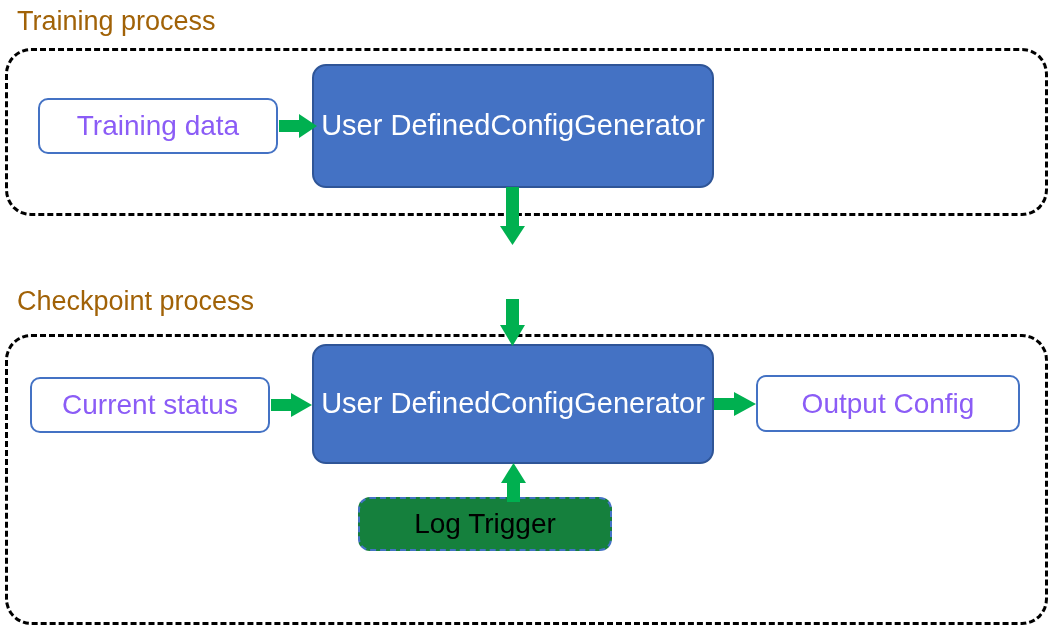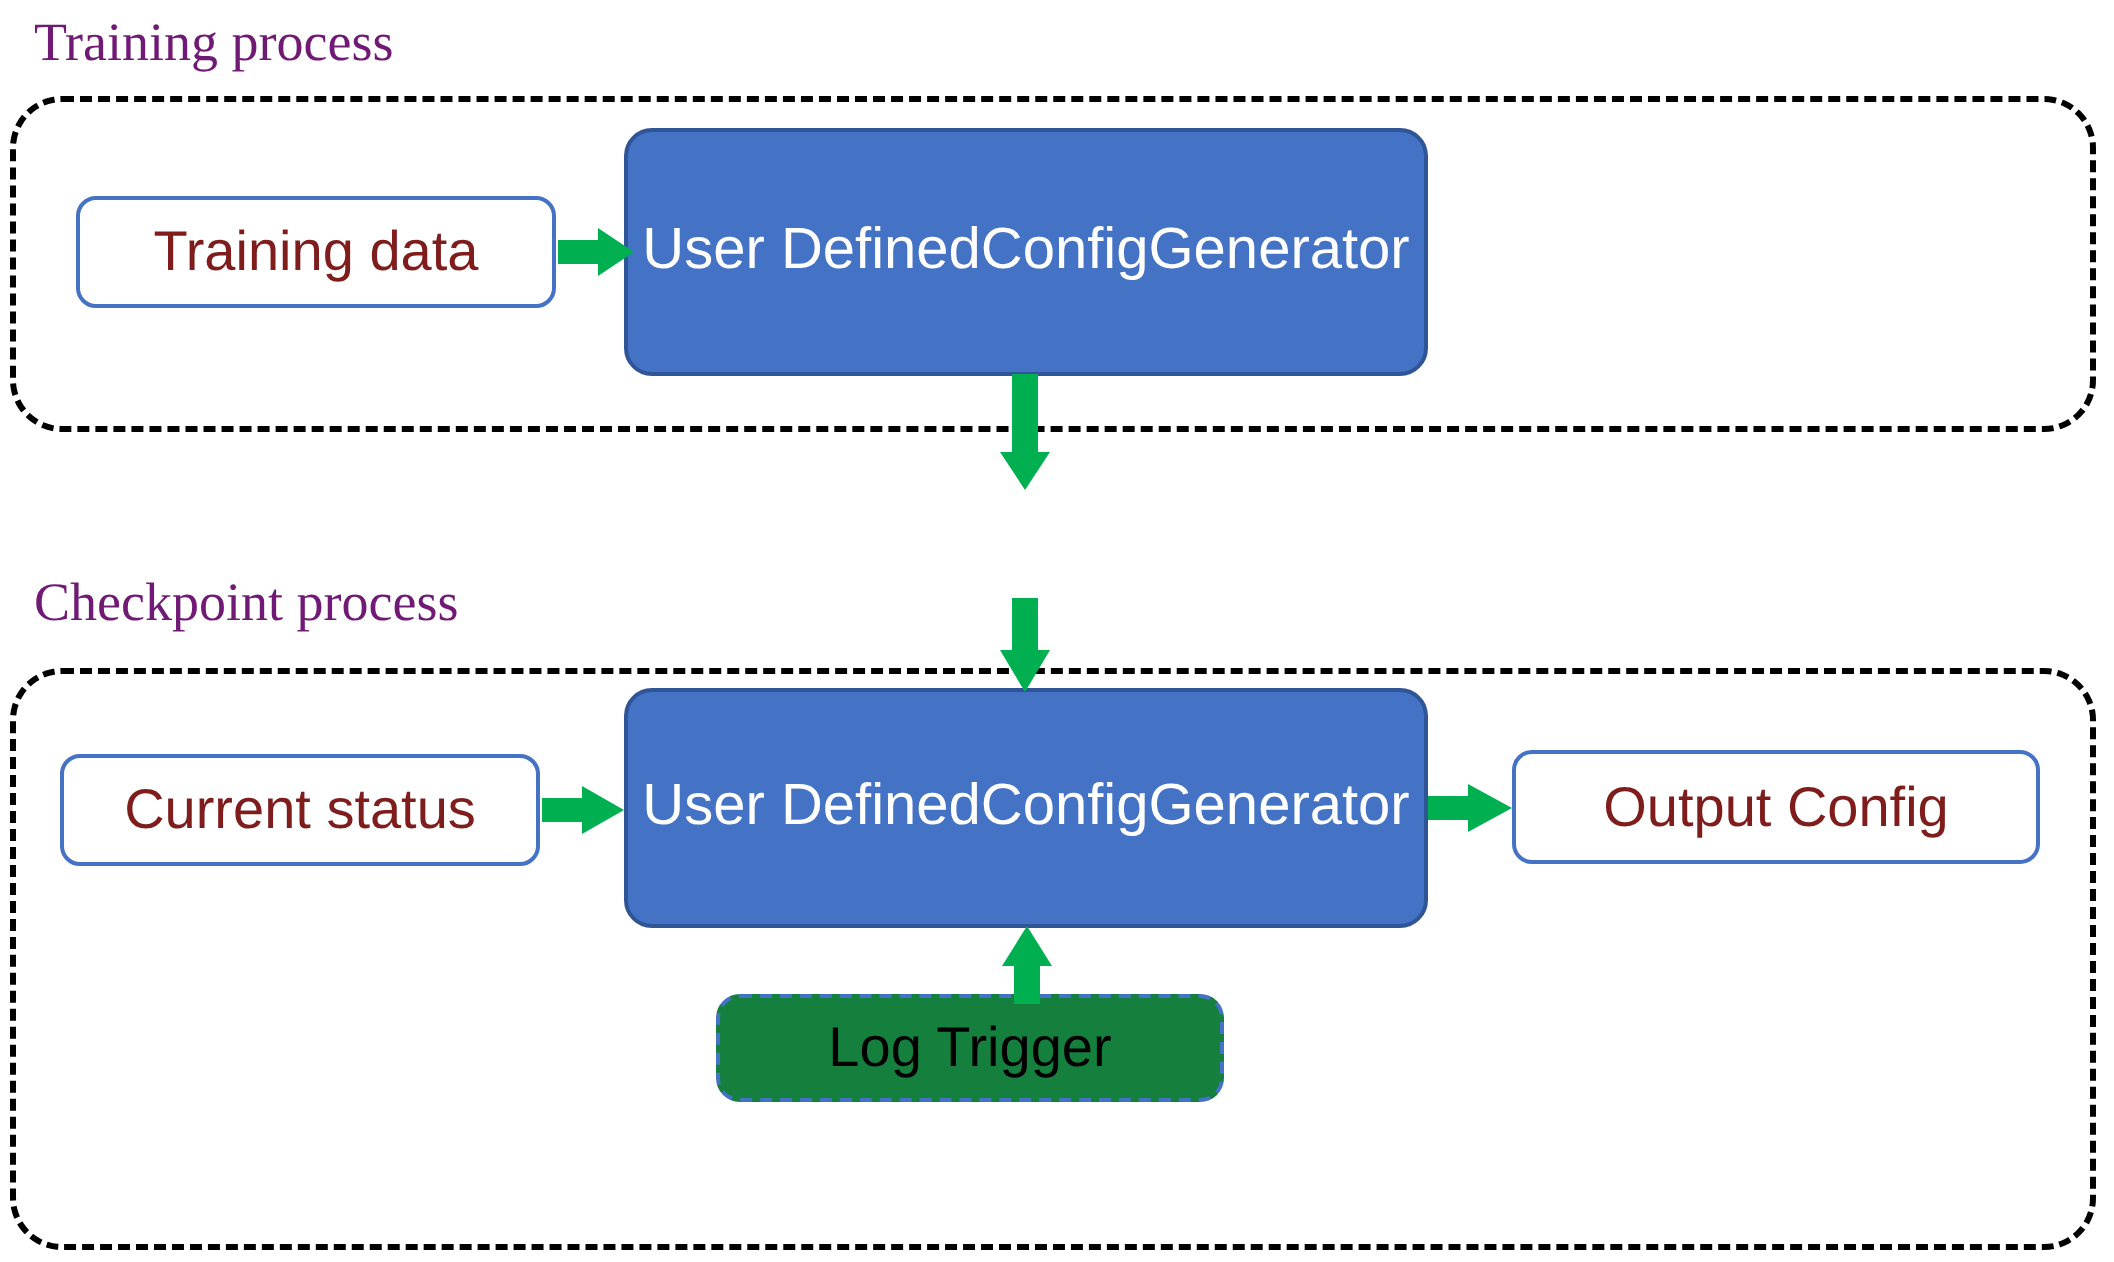--- a/index.html
+++ b/index.html
@@ -15,44 +15,44 @@
     width: 1057px;
     height: 631px;
     background: #ffffff;
     overflow: hidden;
   }
   .abs { position: absolute; }
 
   
   .section-label {
     font-size: 27px;
-    color: #701a75;
+    color: #a16207;
     line-height: 1;
     white-space: nowrap;
-    font-family: Liberation Serif, serif;
+    font-family: Liberation Sans, sans-serif;
   }
 
   
   .process-container {
     border: 3px dashed #000000;
     border-radius: 26px;
     background: transparent;
     box-sizing: border-box;
   }
 
   
   .node-plain {
     box-sizing: border-box;
     background: #ffffff;
     border: 2px solid #4472C4;
     border-radius: 10px;
     display: flex;
     align-items: center;
     justify-content: center;
-    color: #7f1d1d;
+    color: #8b5cf6;
     font-size: 28px;
     font-family: "Liberation Sans", sans-serif;
     white-space: nowrap;
   }
 
   
   .node-blue {
     box-sizing: border-box;
     background: #4472C4;
     border: 2px solid #2F5597;

